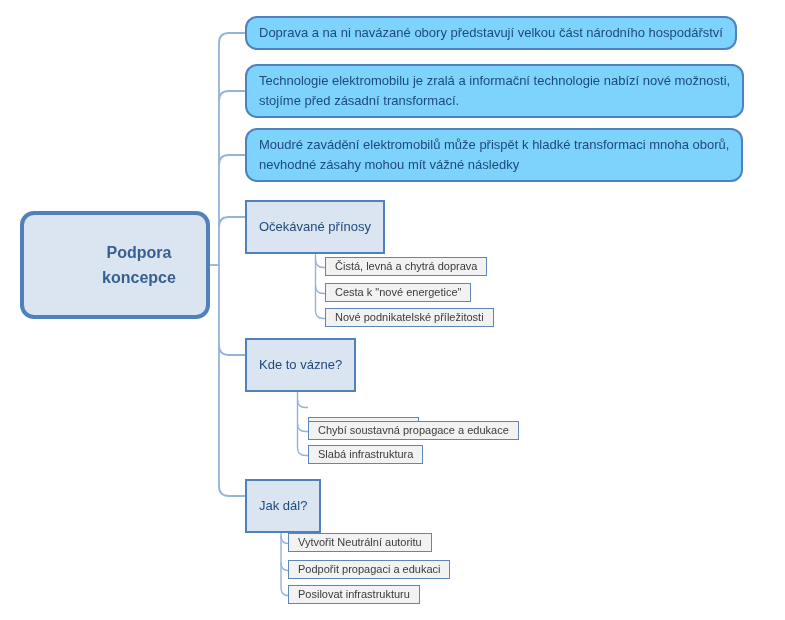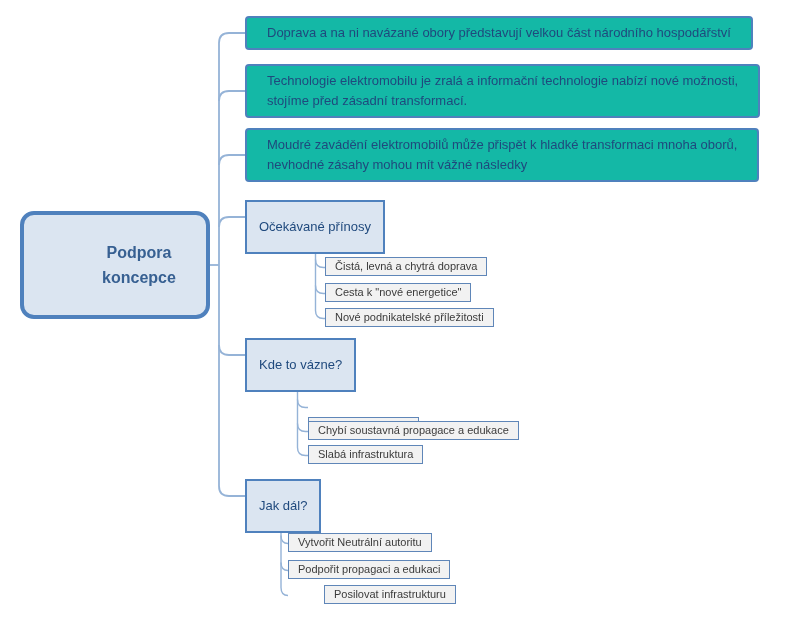--- a/index.html
+++ b/index.html
@@ -14,22 +14,22 @@
   .root {
     left:20px; top:211px; width:190px; height:108px;
     background:#dbe5f1; border:4px solid #4f81bd; border-radius:14px;
     display:flex; flex-direction:column; justify-content:center; align-items:center;
     text-align:center;
     padding-left:48px;
   }
   .root .rline { font-size:16px; font-weight:bold; color:#376092; line-height:25px; }
 
   .main {
-    left:245px; background:#14b8a6; border:2px solid #4f81bd; border-radius:4px;
-    padding:5px 20px; color:#1f497d; font-size:13px; line-height:20px;
+    left:245px; background:#7dd3fc; border:2px solid #4f81bd; border-radius:12px;
+    padding:5px 12px; color:#1f497d; font-size:13px; line-height:20px;
     display:inline-block; white-space:nowrap;
   }
   .topic {
     left:245px; background:#dbe5f1; border:2px solid #4f81bd; border-radius:0;
     padding:16px 12px; color:#1f497d; font-size:13px; line-height:18px;
     display:inline-block; white-space:nowrap;
   }
   .child {
     background:#f2f2f2; border:1px solid #5f86b8;
     padding:2px 9px; color:#3b3b3b; font-size:11px; line-height:13px;
@@ -107,15 +107,15 @@
   <div class="node child" style="left:325px; top:308px;text-align:right;">Nové podnikatelské příležitosti</div>
 
   <div class="node topic" style="top:338px;">Kde to vázne?</div>
   <div class="node child" style="left:308px; top:397px;margin-top:20px;">Nejasná koncepce</div>
   <div class="node child" style="left:308px; top:421px;">Chybí soustavná propagace a edukace</div>
   <div class="node child" style="left:308px; top:445px;">Slabá infrastruktura</div>
 
   <div class="node topic" style="top:479px;">Jak dál?</div>
   <div class="node child" style="left:288px; top:533px;">Vytvořit Neutrální autoritu</div>
   <div class="node child" style="left:288px; top:560px;">Podpořit propagaci a edukaci</div>
-  <div class="node child" style="left:288px; top:585px;margin-left:36px;">Posilovat infrastrukturu</div>
+  <div class="node child" style="left:288px; top:585px;">Posilovat infrastrukturu</div>
 
 </div>
 
 </body></html>

